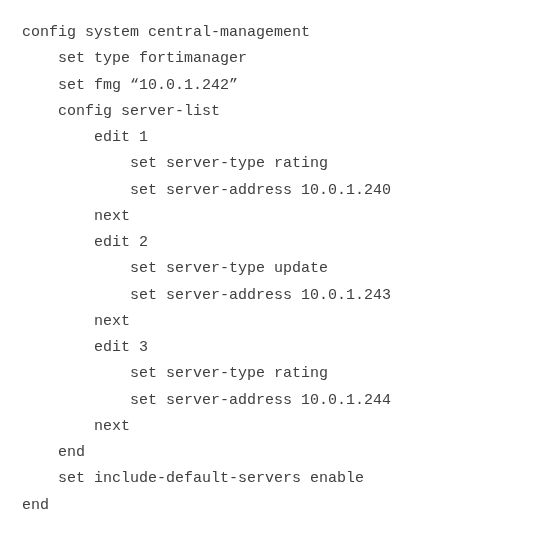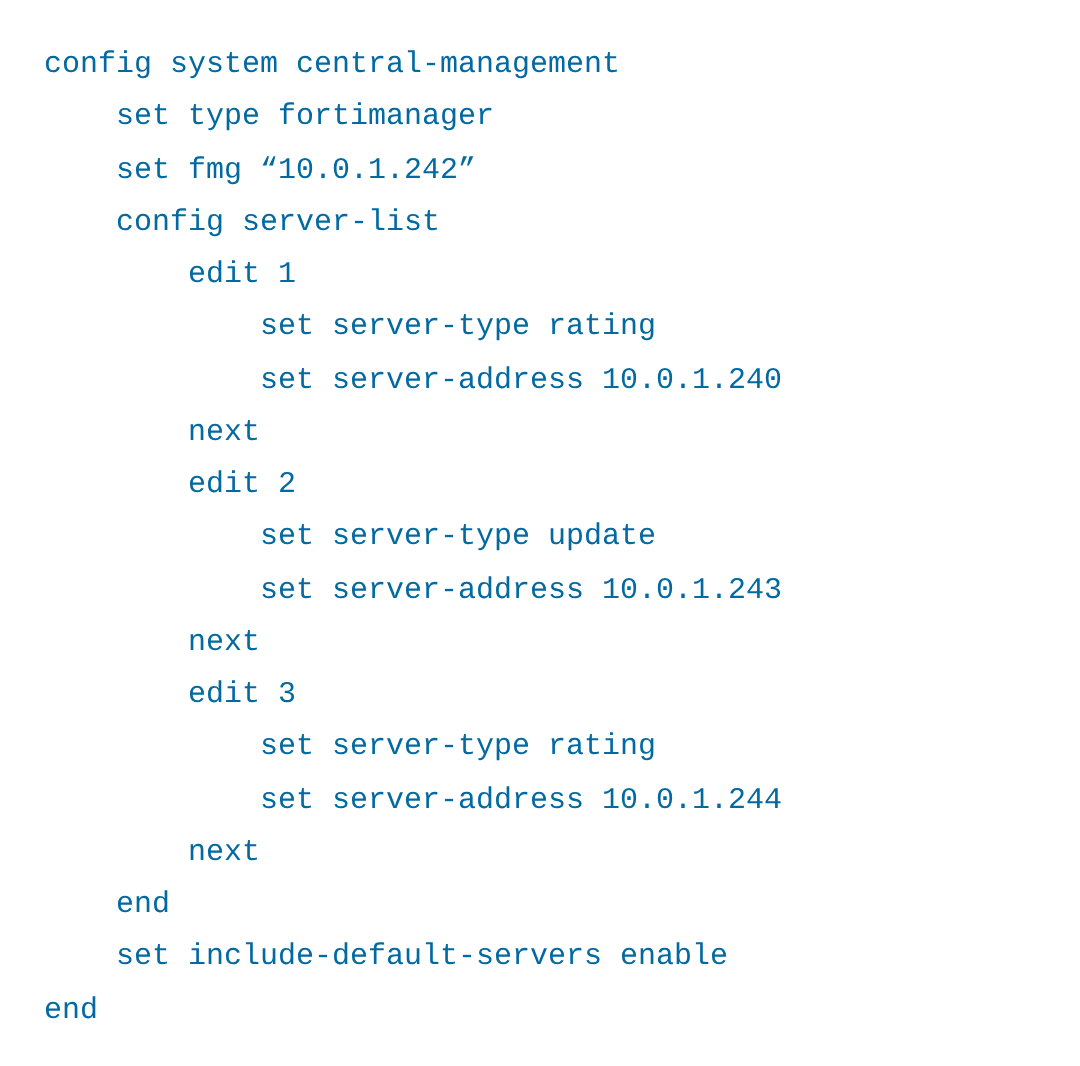--- a/index.html
+++ b/index.html
@@ -7,21 +7,21 @@
     padding: 0;
     width: 540px;
     height: 533px;
     background: #ffffff;
     overflow: hidden;
   }
   .code-block {
     font-family: "Courier New", Courier, monospace;
     font-size: 15px;
     line-height: 1.75;
-    color: #0369a1;
+    color: #404040;
     white-space: pre;
     padding: 20px 0 0 22px;
   }
 </style>
 </head>
 <body>
 
 <div class="code-block">config system central-management
     set type fortimanager
     set fmg “10.0.1.242”

